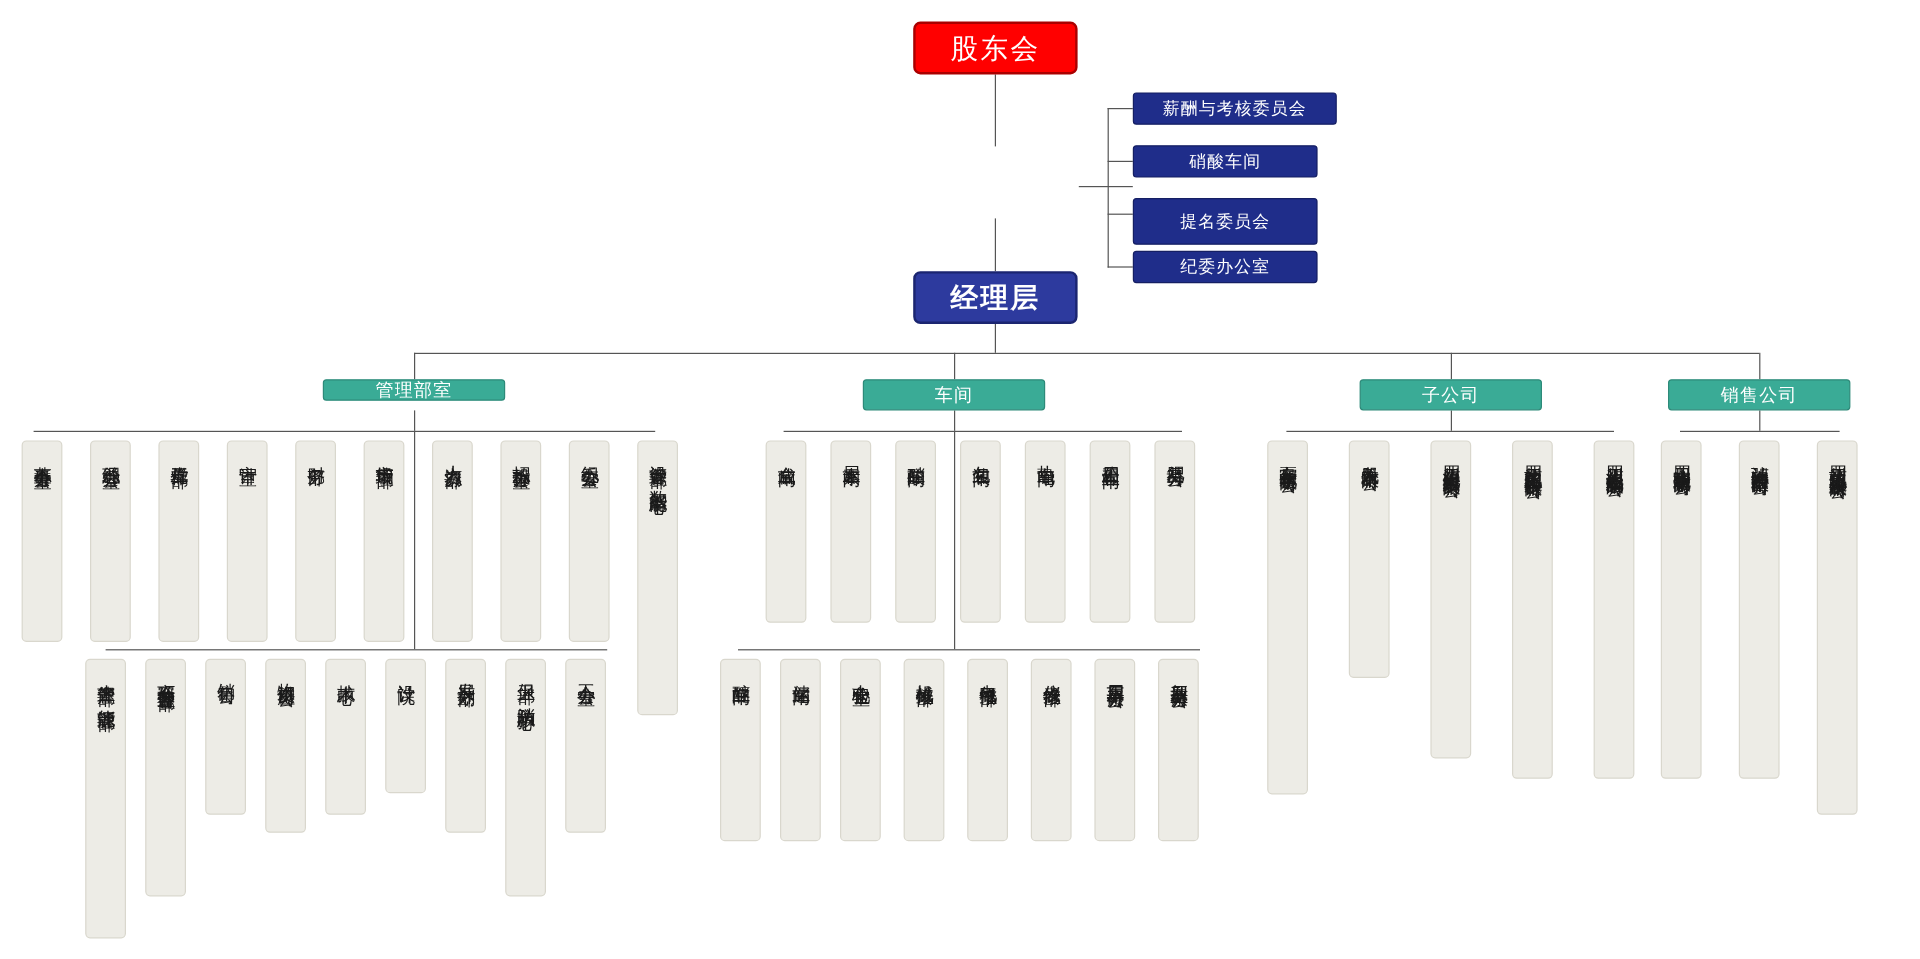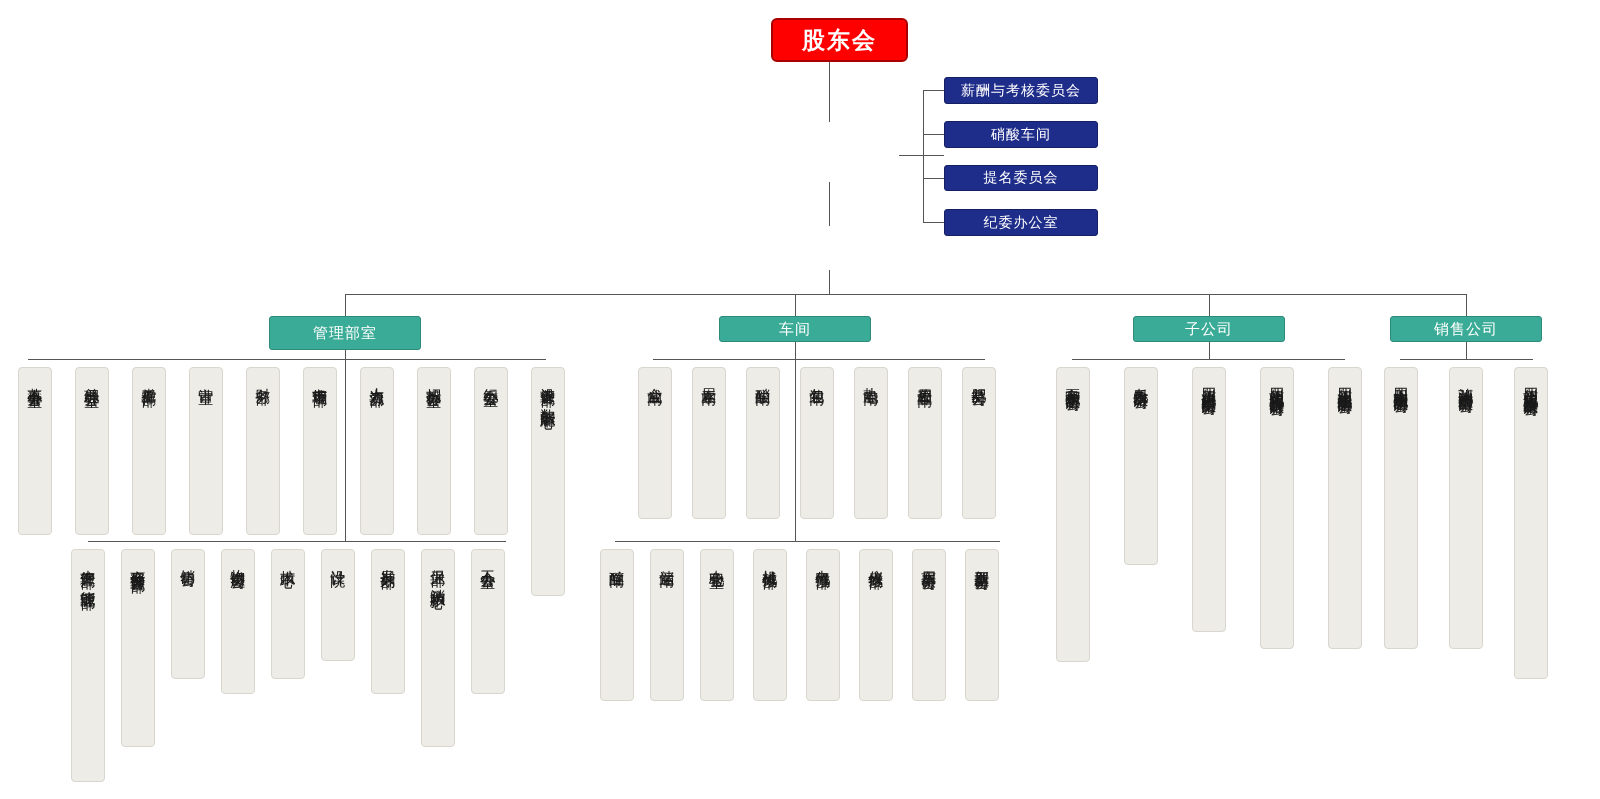--- a/index.html
+++ b/index.html
@@ -26,23 +26,22 @@
     justify-content: center;
     text-align: center;
   }
   
   .top-box {
     background: #ff0000;
     color: #ffffff;
     border: 2px solid #aa0000;
     border-radius: 6px;
     font-size: 23px;
-    font-weight: bold;
+    font-weight: normal;
     letter-spacing: 2px;
-    margin-left: 10px;
   }
   .exec-box {
     background: #2d3a9e;
     color: #ffffff;
     border: 2px solid #1b2570;
     border-radius: 6px;
     font-size: 23px;
     font-weight: bold;
     letter-spacing: 2px;
   }
@@ -120,35 +119,38 @@
   <div class="line h" style="left:1072px; top:359px; width:273px;"></div>
 
   <div class="line v" style="left:1466px; top:342px; height:17px;"></div>
   <div class="line h" style="left:1400px; top:359px; width:133px;"></div>
 
   <div class="node top-box" style="left:761px; top:18px; width:137px; height:44px;">
     <span>股东会</span>
   </div>
 
 
-
-  <div class="node committee-box" style="left:944px; top:77px; width:154px; height:27px;">
+  <div class="node exec-box" style="left:761px; top:226px; width:137px; height:44px;">
+    <span>经理层</span>
+  </div>
+
+  <div class="node committee-box" style="left:944px; top:77px; width:170px; height:27px;">
     <span>薪酬与考核委员会</span>
   </div>
   <div class="node committee-box" style="left:944px; top:121px; width:154px; height:27px;">
     <span>硝酸车间</span>
   </div>
-  <div class="node committee-box" style="left:944px; top:165px; width:154px; height:26px;">
+  <div class="node committee-box" style="left:944px; top:165px; width:154px; height:39px;">
     <span>提名委员会</span>
   </div>
   <div class="node committee-box" style="left:944px; top:209px; width:154px; height:27px;">
     <span>纪委办公室</span>
   </div>
 
-  <div class="node group-box" style="left:269px; top:316px; width:152px; height:34px;">
+  <div class="node group-box" style="left:269px; top:316px; width:152px; height:18px;">
     <span>管理部室</span>
   </div>
   <div class="node group-box" style="left:719px; top:316px; width:152px; height:26px;">
     <span>车间</span>
   </div>
   <div class="node group-box" style="left:1133px; top:316px; width:152px; height:26px;">
     <span>子公司</span>
   </div>
   <div class="node group-box" style="left:1390px; top:316px; width:152px; height:26px;">
     <span>销售公司</span>

